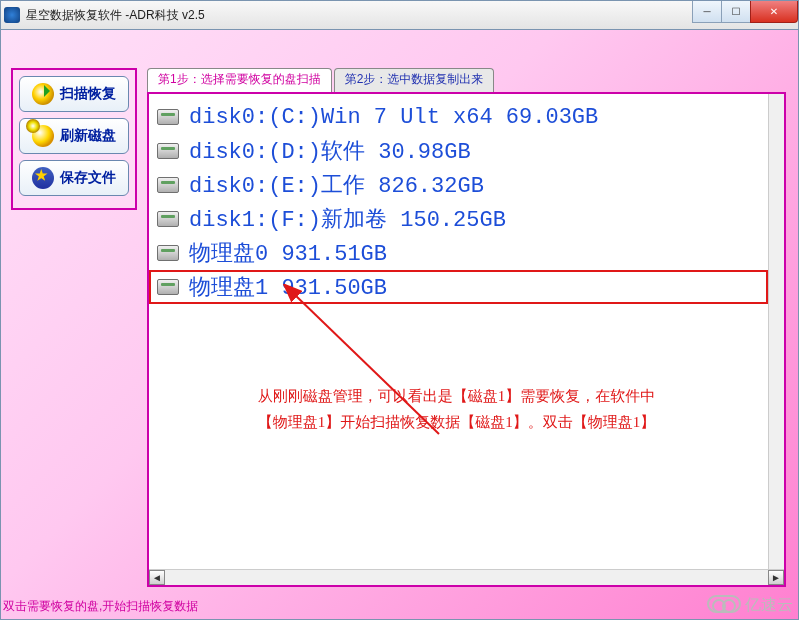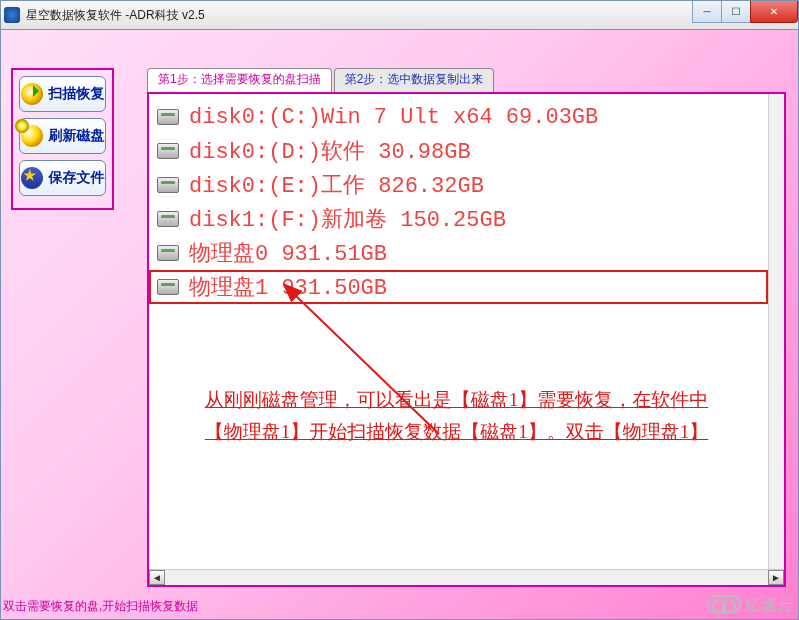--- a/index.html
+++ b/index.html
@@ -48,21 +48,21 @@
   
   .client {
     position: absolute; top: 30px; left: 0; right: 0; bottom: 0;
     background: linear-gradient(135deg, #ffe0f8 0%, #ffc8f0 40%, #ff80d0 100%);
     border: 1px solid #7a94b0; border-top: none;
     padding: 8px;
   }
 
   
   .sidebar {
-    position: absolute; left: 10px; top: 38px; width: 103px;
+    position: absolute; left: 10px; top: 38px; width: 126px;
     border: 2px solid #cc00aa;
     background: rgba(255,230,250,0.4);
     padding: 6px;
   }
   .side-btn {
     display: flex; align-items: center; justify-content: center;
     height: 36px; width: 100%;
     background: linear-gradient(to bottom, #ffffff, #e8f0f8);
     border: 1px solid #6a88b0;
     border-radius: 6px;
@@ -109,21 +109,21 @@
     position: absolute; left: 0; top: 0; right: 16px; bottom: 16px;
     overflow: hidden;
     padding-top: 6px;
   }
   .disk-row {
     display: flex; align-items: center;
     height: 34px;
     padding-left: 8px;
     font-family: Consolas, "Courier New", monospace;
     font-size: 22px;
-    color: #ef4444;
+    color: #1d4ed8;
     cursor: pointer;
   }
   .disk-row.highlighted {
     outline: 2px solid #e01818;
     outline-offset: -2px;
   }
   .disk-icon {
     width: 22px; height: 16px;
     background: linear-gradient(to bottom, #f0f0f0, #b0b0b0);
     border: 1px solid #707070;
@@ -152,25 +152,24 @@
     font-size:10px; color:#333;
   }
 
   
   .annotation {
     position: absolute;
     left: 16px;
     top: 290px;
     right: 20px;
     font-family: SimSun, serif;
-    font-size: 19px;
+    font-size: 15px;
     color: #e01818;
     line-height: 1.7;
     text-align: center;
-    text-decoration: underline;
   }
 
   
   .arrow-svg {
     position: absolute;
     left: 130px; top: 190px;
     pointer-events: none;
   }
 
   

